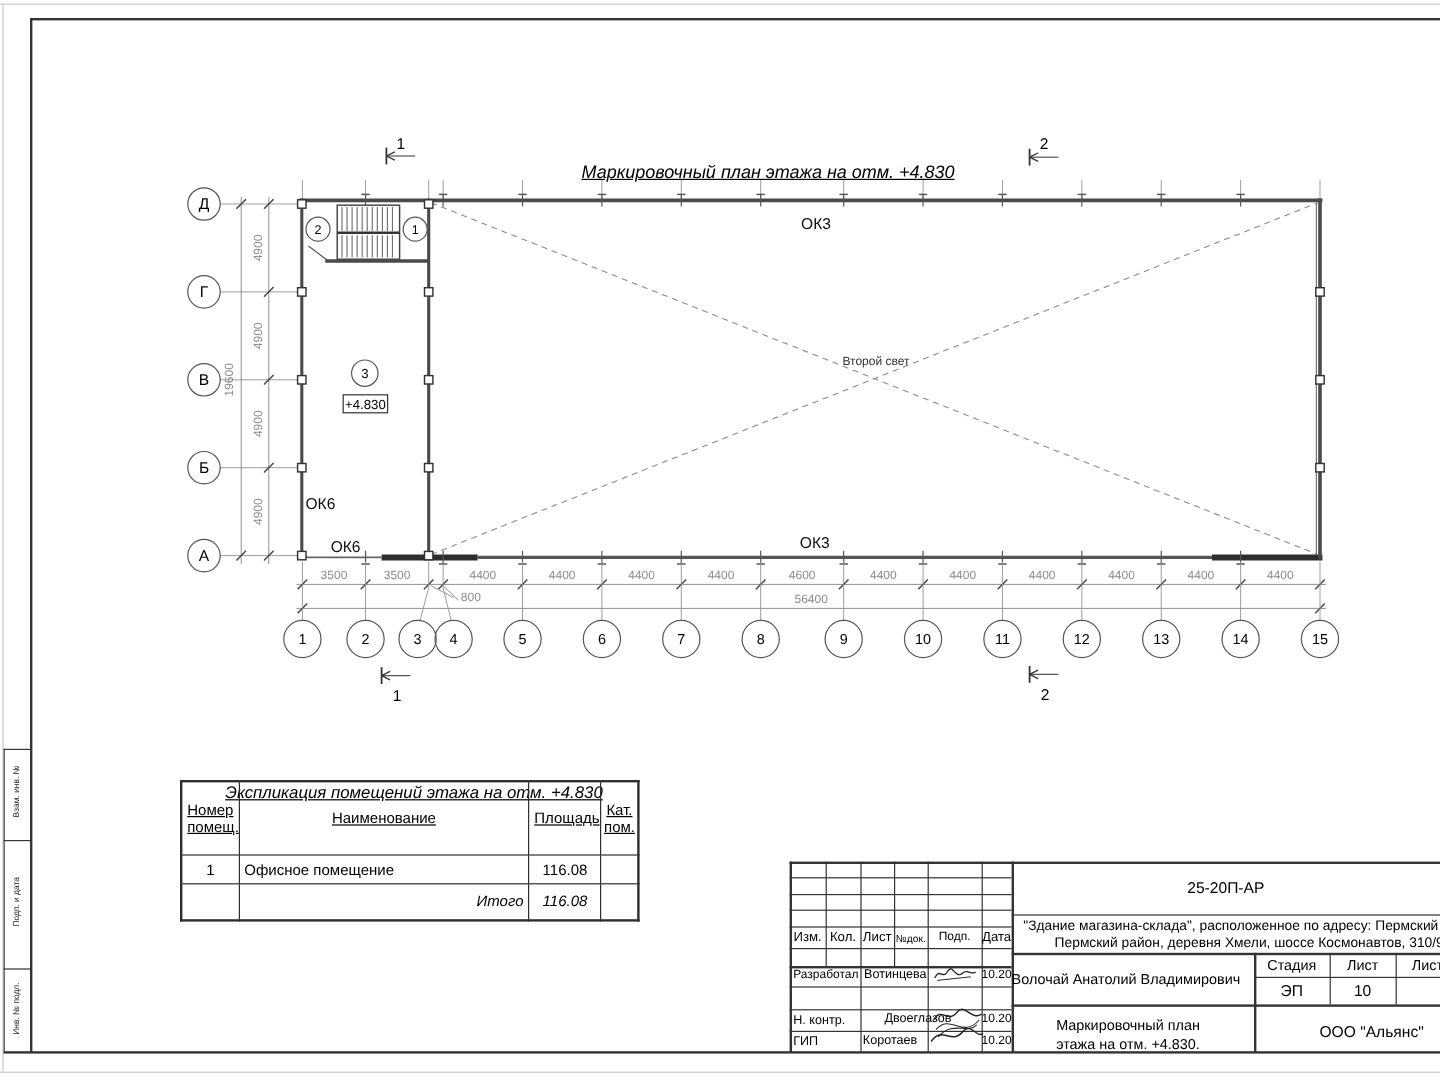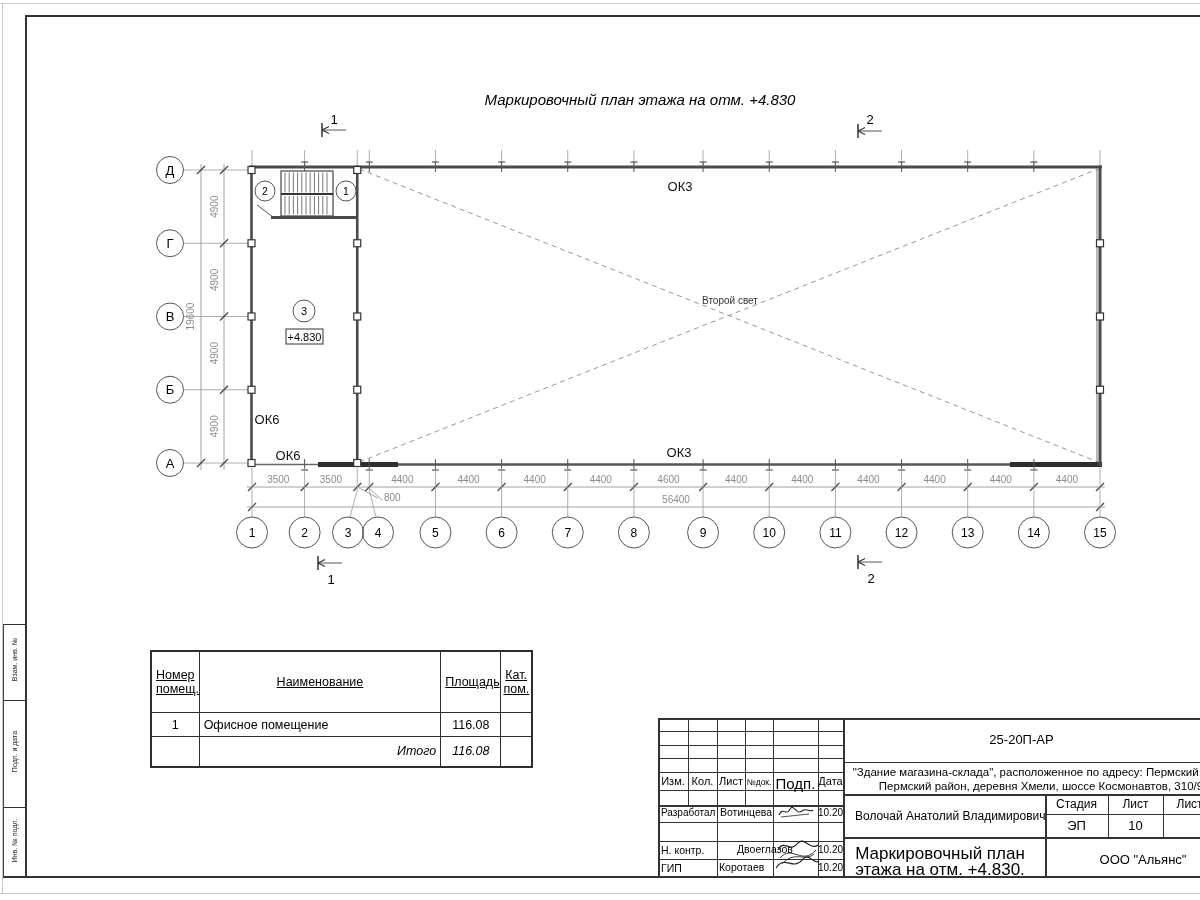--- a/index.html
+++ b/index.html
@@ -4,21 +4,21 @@
 <style>
   html,body{margin:0;padding:0;background:#fff;}
   .page{position:relative;width:1200px;height:900px;background:#fff;overflow:hidden;
         font-family:"Liberation Sans","DejaVu Sans",sans-serif;color:#000;}
   .abs{position:absolute;}
   .hl{position:absolute;background:#333;height:1.5px;}
   .vl{position:absolute;background:#333;width:1.5px;}
   .faint{background:#c9c9c9;}
   .t{position:absolute;white-space:nowrap;}
   .ctr{text-align:center;}
-  .ital{font-style:italic;}
+  .ital{font-style:italic;text-decoration:underline;margin-top:44px;}
   #main-title{font-size:15px;}
   #expl-title{font-size:14px;}
   table.expl{border-collapse:collapse;table-layout:fixed;}
   table.expl td{border:1.5px solid #2e2e2e;font-size:12.5px;padding:0 4px;overflow:hidden;}
   table.expl{border:2px solid #2e2e2e;}
   .notes{font-size:12.5px;line-height:13.8px;}
   .note{padding-left:17px;text-indent:-17px;}
   .rot{transform:rotate(-90deg);font-size:7px;color:#222;}
   svg text{font-family:"Liberation Sans","DejaVu Sans",sans-serif;}
 </style>
@@ -37,20 +37,21 @@
 
   <div class="vl" style="left:3px;top:624px;height:253px;width:1.2px;background:#444;"></div>
   <div class="hl" style="left:3px;top:624px;width:22px;height:1.2px;"></div>
   <div class="hl" style="left:3px;top:700px;width:22px;height:1.2px;"></div>
   <div class="hl" style="left:3px;top:807px;width:22px;height:1.2px;"></div>
   <div class="t rot ctr" style="left:-21px;top:656px;width:70px;">Взам. инв. №</div>
   <div class="t rot ctr" style="left:-21px;top:748px;width:70px;">Подп. и дата</div>
   <div class="t rot ctr" style="left:-21px;top:837px;width:70px;">Инв. № подл.</div>
 
   <div id="main-title" class="t ctr ital" style="left:440px;top:91px;width:400px;">Маркировочный план этажа на отм. +4.830</div>
+  <div id="expl-title" class="t ctr ital" style="left:150px;top:608px;width:390px;">Экспликация помещений этажа на отм. +4.830</div>
 
   <svg id="plan-svg" class="abs" style="left:0;top:0;" width="1200" height="604" viewBox="0 0 1200 604">
       <line x1="252" y1="150" x2="252" y2="165.5" stroke="#999" stroke-width="0.8"></line>
       <line x1="304.6241134751773" y1="150" x2="304.6241134751773" y2="165.5" stroke="#999" stroke-width="0.8"></line>
       <line x1="357.2482269503546" y1="150" x2="357.2482269503546" y2="165.5" stroke="#999" stroke-width="0.8"></line>
       <line x1="369.27659574468083" y1="150" x2="369.27659574468083" y2="165.5" stroke="#999" stroke-width="0.8"></line>
       <line x1="435.4326241134752" y1="150" x2="435.4326241134752" y2="165.5" stroke="#999" stroke-width="0.8"></line>
       <line x1="501.5886524822695" y1="150" x2="501.5886524822695" y2="165.5" stroke="#999" stroke-width="0.8"></line>
       <line x1="567.7446808510638" y1="150" x2="567.7446808510638" y2="165.5" stroke="#999" stroke-width="0.8"></line>
       <line x1="633.9007092198581" y1="150" x2="633.9007092198581" y2="165.5" stroke="#999" stroke-width="0.8"></line>
@@ -365,21 +366,21 @@
   <div class="vl" style="left:1163px;top:794px;height:43px;width:1px;"></div>
 
   <div class="t ctr" style="left:843px;top:732px;width:357px;font-size:13px;">25-20П-АР</div>
   <div class="t ctr" style="left:845px;top:765px;width:392px;font-size:11.5px;line-height:14px;white-space:normal;">
     <span>"Здание магазина-склада", расположенное по адресу: Пермский край,</span><br><span>Пермский район, деревня Хмели, шоссе Космонавтов, 310/9</span>
   </div>
   <div class="t ctr" style="left:658px;top:775px;width:30px;font-size:11px;">Изм.</div>
   <div class="t ctr" style="left:688px;top:775px;width:29px;font-size:11px;">Кол.</div>
   <div class="t ctr" style="left:717px;top:775px;width:28px;font-size:11px;">Лист</div>
   <div class="t ctr" style="left:745px;top:777px;width:28px;font-size:8.5px;">№док.</div>
-  <div class="t ctr" style="left:773px;top:775px;width:45px;font-size:15px;">Подп.</div>
+  <div class="t ctr" style="left:773px;top:775px;width:45px;font-size:10px;">Подп.</div>
   <div class="t ctr" style="left:818px;top:775px;width:25px;font-size:11px;">Дата</div>
 
   <div class="t" style="left:661px;top:807px;font-size:10px;text-align:center;">Разработал</div>
   <div class="t" style="left:720px;top:806px;font-size:10.5px;">Вотинцева</div>
   <div class="t ctr" style="left:818px;top:807px;width:25px;font-size:10px;">10.20</div>
   <div class="t" style="left:661px;top:844px;font-size:10.5px;">Н. контр.</div>
   <div class="t" style="left:737px;top:843px;font-size:10.5px;">Двоеглазов</div>
   <div class="t ctr" style="left:818px;top:844px;width:25px;font-size:10px;">10.20</div>
   <div class="t" style="left:661px;top:862px;font-size:10.5px;">ГИП</div>
   <div class="t" style="left:719px;top:861px;font-size:10.5px;text-align:right;">Коротаев</div>
@@ -388,25 +389,25 @@
   <svg class="abs" style="left:776px;top:803px;" width="40" height="18">
     <path d="M3,12 C7,3 10,14 14,6 C18,0 20,13 26,8 C30,4 34,10 37,7" fill="none" stroke="#222" stroke-width="1.1"></path>
     <path d="M5,14 L33,11" fill="none" stroke="#222" stroke-width="0.8"></path>
   </svg>
   <svg class="abs" style="left:772px;top:836px;" width="50" height="40">
     <path d="M6,14 C12,2 18,18 26,7 C32,0 38,15 46,9" fill="none" stroke="#222" stroke-width="1.2"></path>
     <path d="M4,32 C13,18 21,36 31,23 C37,16 43,30 47,25" fill="none" stroke="#222" stroke-width="1.2"></path>
     <path d="M8,22 C20,8 30,30 44,14 M10,28 C22,14 34,26 42,18" fill="none" stroke="#222" stroke-width="0.9"></path>
   </svg>
 
-  <div class="t ctr" style="left:843px;top:809px;width:170px;font-size:12px;padding-left:12px;">Волочай Анатолий Владимирович</div>
+  <div class="t ctr" style="left:843px;top:809px;width:170px;font-size:12px;">Волочай Анатолий Владимирович</div>
   <div class="t ctr" style="left:1045px;top:797px;width:63px;font-size:12px;">Стадия</div>
   <div class="t ctr" style="left:1108px;top:797px;width:55px;font-size:12px;">Лист</div>
   <div class="t ctr" style="left:1163px;top:797px;width:66px;font-size:12px;">Листов</div>
   <div class="t ctr" style="left:1045px;top:818px;width:63px;font-size:13px;">ЭП</div>
   <div class="t ctr" style="left:1108px;top:818px;width:55px;font-size:13px;">10</div>
   <div class="t ctr" style="left:1163px;top:818px;width:66px;font-size:13px;"></div>
-  <div class="t ctr" style="left:843px;top:846px;width:194px;font-size:17px;line-height:16px;white-space:normal;">
+  <div class="t ctr" style="left:843px;top:846px;width:194px;font-size:12px;line-height:16px;white-space:normal;">
     <span>Маркировочный план</span><br><span>этажа на отм. +4.830.</span>
   </div>
   <div class="t ctr" style="left:1045px;top:852px;width:196px;font-size:13px;">ООО "Альянс"</div>
 
 </div>
 
 </body></html>

